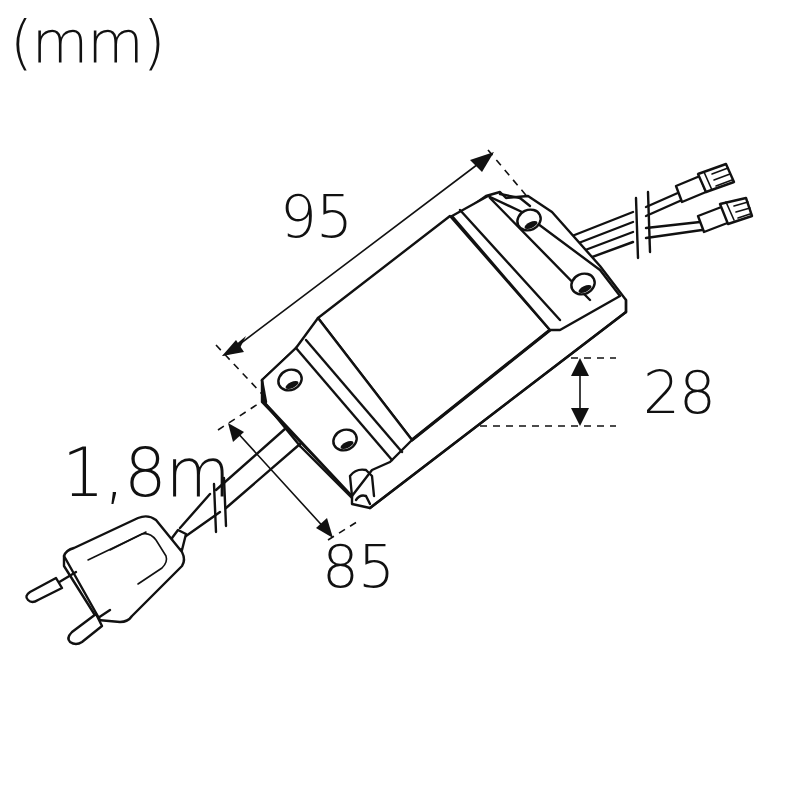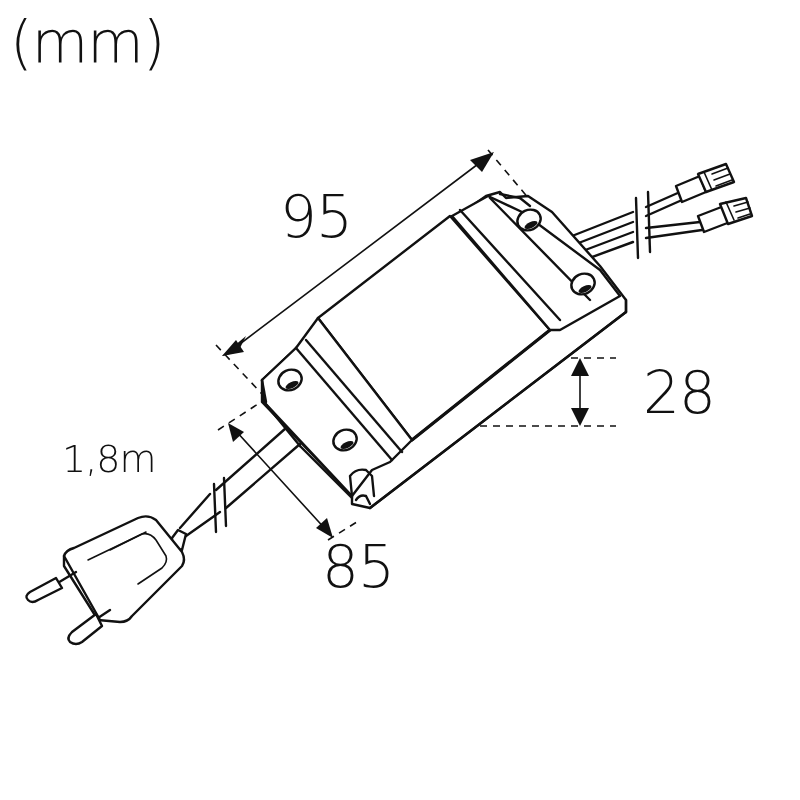--- a/index.html
+++ b/index.html
@@ -28,21 +28,21 @@
       color: #111111;
       line-height: 1;
       white-space: nowrap;
       letter-spacing: -1px;
       text-align: right;
     }
     .unit-label   { left: 10px;  top: 14px;  font-size: 58px; }
     .dim-95       { left: 280px; top: 188px; font-size: 58px; }
     .dim-5m       { left: 586px; top: 130px; font-size: 56px; }
     .dim-28       { left: 604px; top: 364px; font-size: 58px; margin-left: 39px; }
-    .dim-1-8m     { left: 62px;  top: 440px; font-size: 38px; }
+    .dim-1-8m     { left: 62px;  top: 440px; font-size: 67px; }
     .dim-45       { left: 322px; top: 538px; font-size: 58px; }
 
     svg .ln   { fill: none; stroke: #111; stroke-width: 2.4; stroke-linejoin: round; stroke-linecap: round; }
     svg .thin { fill: none; stroke: #111; stroke-width: 1.6; stroke-linejoin: round; stroke-linecap: round; }
     svg .thick{ fill: none; stroke: #111; stroke-width: 3.2; stroke-linejoin: round; stroke-linecap: round; }
     svg .fillw{ fill: #fff; stroke: #111; stroke-width: 2.4; stroke-linejoin: round; }
     svg .dash { fill: none; stroke: #111; stroke-width: 1.6; stroke-dasharray: 7 6; }
     svg .arrow{ fill: #111; stroke: none; }
     svg .hole { fill: #fff; stroke: #111; stroke-width: 2.4; }
     svg .holein{ fill: #111; stroke: none; }

